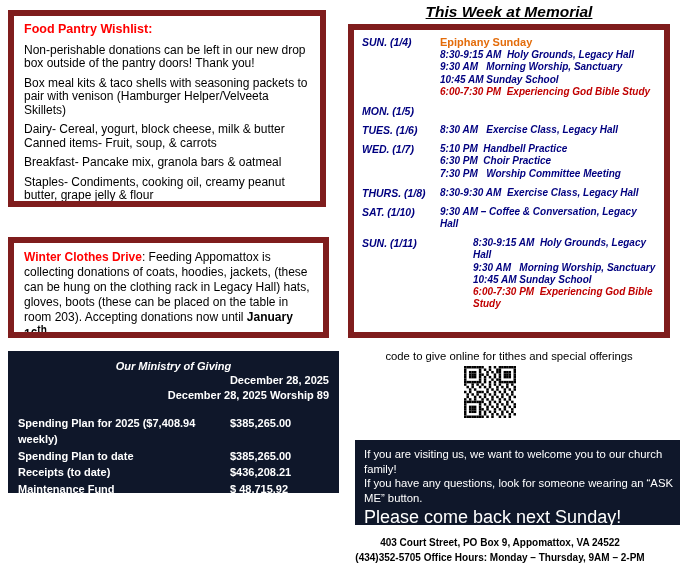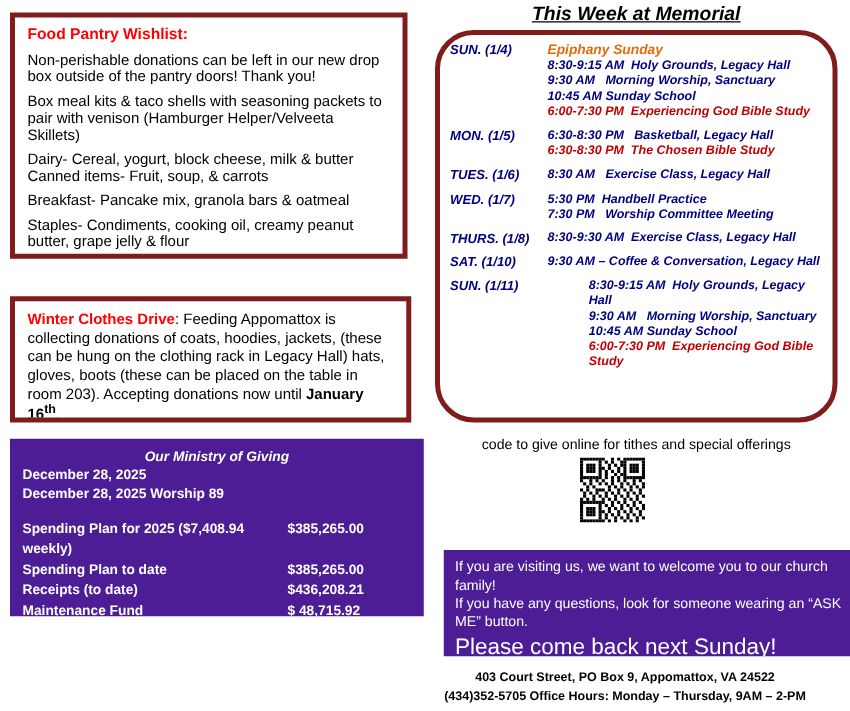--- a/index.html
+++ b/index.html
@@ -1,53 +1,53 @@
 <!DOCTYPE html>
 <html><head>
 <meta charset="utf-8">
 <style>
   html,body{margin:0;padding:0;background:#fff;}
   .page{position:relative;width:680px;height:569px;background:#fff;
         font-family:"Liberation Sans",sans-serif;color:#000;overflow:hidden;}
 
-  .box{position:absolute;border:4px solid #7f1d1d;background:#fff;box-sizing:border-box;}
+  .box{position:absolute;border:6px solid #7f1d1d;background:#fff;box-sizing:border-box;}
 
   
   .pantry{left:8px;top:10px;width:318px;height:197px;padding:6px 10px;overflow:hidden;}
   .red-title{color:#ff0000;font-size:12.5px;font-weight:bold;margin:0 0 8px 0;}
   .pantry-p{margin:0 0 6px 0;font-size:12px;line-height:1.12;white-space:pre-line;}
 
   
   .winter{left:8px;top:237px;width:321px;height:101px;padding:7px 10px;overflow:hidden;}
   .winter-p{margin:0;font-size:12px;line-height:1.24;}
   .red-inline{color:#ff0000;font-weight:bold;}
   .bold{font-weight:bold;}
 
   
-  .black-box{position:absolute;background:#4c1d95;color:#fff;box-sizing:border-box;}
+  .black-box{position:absolute;background:#0f172a;color:#fff;box-sizing:border-box;}
 
   
   .giving{left:8px;top:351px;width:331px;height:142px;padding:8px 10px;overflow:hidden;}
   .giving-title{font-style:italic;font-weight:bold;text-align:center;font-size:11px;line-height:1.3;}
-  .giving-date{font-weight:bold;text-align:left;font-size:11px;line-height:1.3;}
+  .giving-date{font-weight:bold;text-align:right;font-size:11px;line-height:1.3;}
   .giving-rows{margin-top:13px;}
   .giving-row{display:flex;font-weight:bold;font-size:11px;line-height:1.5;}
   .g-label{width:212px;flex:none;}
 
   
   .week-title{position:absolute;left:348px;top:3px;width:322px;margin:0;text-align:center;
               font-size:15.5px;font-style:italic;font-weight:bold;text-decoration:underline;}
-  .schedule{left:348px;top:24px;width:322px;height:314px;padding:6px 8px;overflow:hidden;border-radius:31px;}
+  .schedule{left:348px;top:24px;width:322px;height:314px;padding:6px 8px;overflow:hidden;}
   .day{display:flex;margin-bottom:7px;}
   .day:last-child{margin-bottom:0;gap:33px;}
   .day-label{width:78px;flex:none;font-weight:bold;font-style:italic;font-size:10.5px;color:#000080;}
   .day-events{flex:1;}
   .event{font-weight:bold;font-style:italic;font-size:10px;line-height:1.22;color:#000080;white-space:pre-wrap;}
   .event.red{color:#c00000;}
-  .special{color:#e36c0a;font-weight:bold;font-style:italic;font-size:11px;line-height:1.2;}
+  .special{color:#e36c0a;font-weight:bold;font-size:11px;line-height:1.2;}
   .special:empty{display:none;}
 
   
   .qr-caption{position:absolute;left:348px;top:350px;width:322px;text-align:center;font-size:11.3px;}
   .qr{position:absolute;left:464px;top:366px;width:52px;height:52px;background:#fff;}
 
   
   .visit{left:355px;top:440px;width:338px;height:85px;padding:7px 9px;font-size:11.3px;font-weight:normal;overflow:hidden;}
   .visit p{margin:0;line-height:1.3;}
   .visit .cta{text-align:left;font-size:18px;margin-top:0;}
@@ -125,42 +125,37 @@
             <div class="event navy">9:30 AM   Morning Worship, Sanctuary</div>
 
             <div class="event navy">10:45 AM Sunday School</div>
 
             <div class="event red">6:00-7:30 PM  Experiencing God Bible Study</div>
           </div>
       </div>
 
       <div class="day">
         <span class="day-label">MON. (1/5)</span>
-        <div class="day-events">
-
-            <div class="event navy">6:30-8:30 PM   Basketball, Legacy Hall</div>
-
-            <div class="event red">6:30-8:30 PM  The Chosen Bible Study</div>
-          </div>
       </div>
 
       <div class="day">
         <span class="day-label">TUES. (1/6)</span>
         <div class="day-events">
 
             <div class="event navy">8:30 AM   Exercise Class, Legacy Hall</div>
           </div>
       </div>
 
       <div class="day">
         <span class="day-label">WED. (1/7)</span>
         <div class="day-events">
 
-            <div class="event navy">5:30 PM  Handbell Practice</div>
-
+            <div class="event navy">5:10 PM  Handbell Practice</div>
+
+            <div class="event navy">6:30 PM  Choir Practice</div>
 
             <div class="event navy">7:30 PM   Worship Committee Meeting</div>
           </div>
       </div>
 
       <div class="day">
         <span class="day-label">THURS. (1/8)</span>
         <div class="day-events">
 
             <div class="event navy">8:30-9:30 AM  Exercise Class, Legacy Hall</div>

